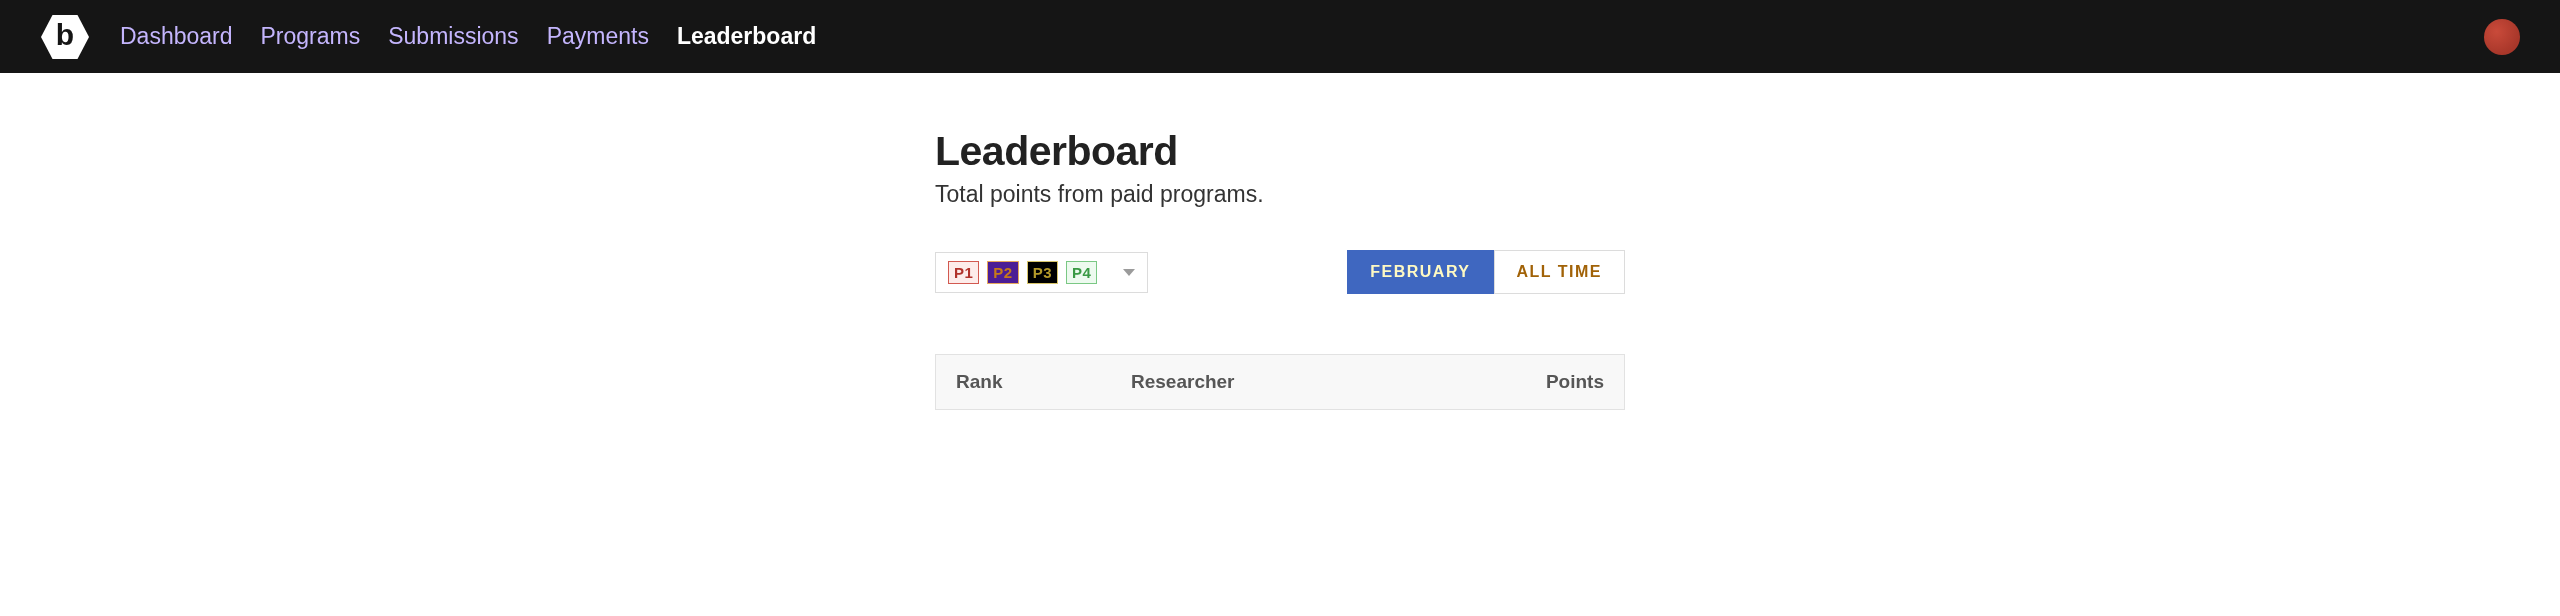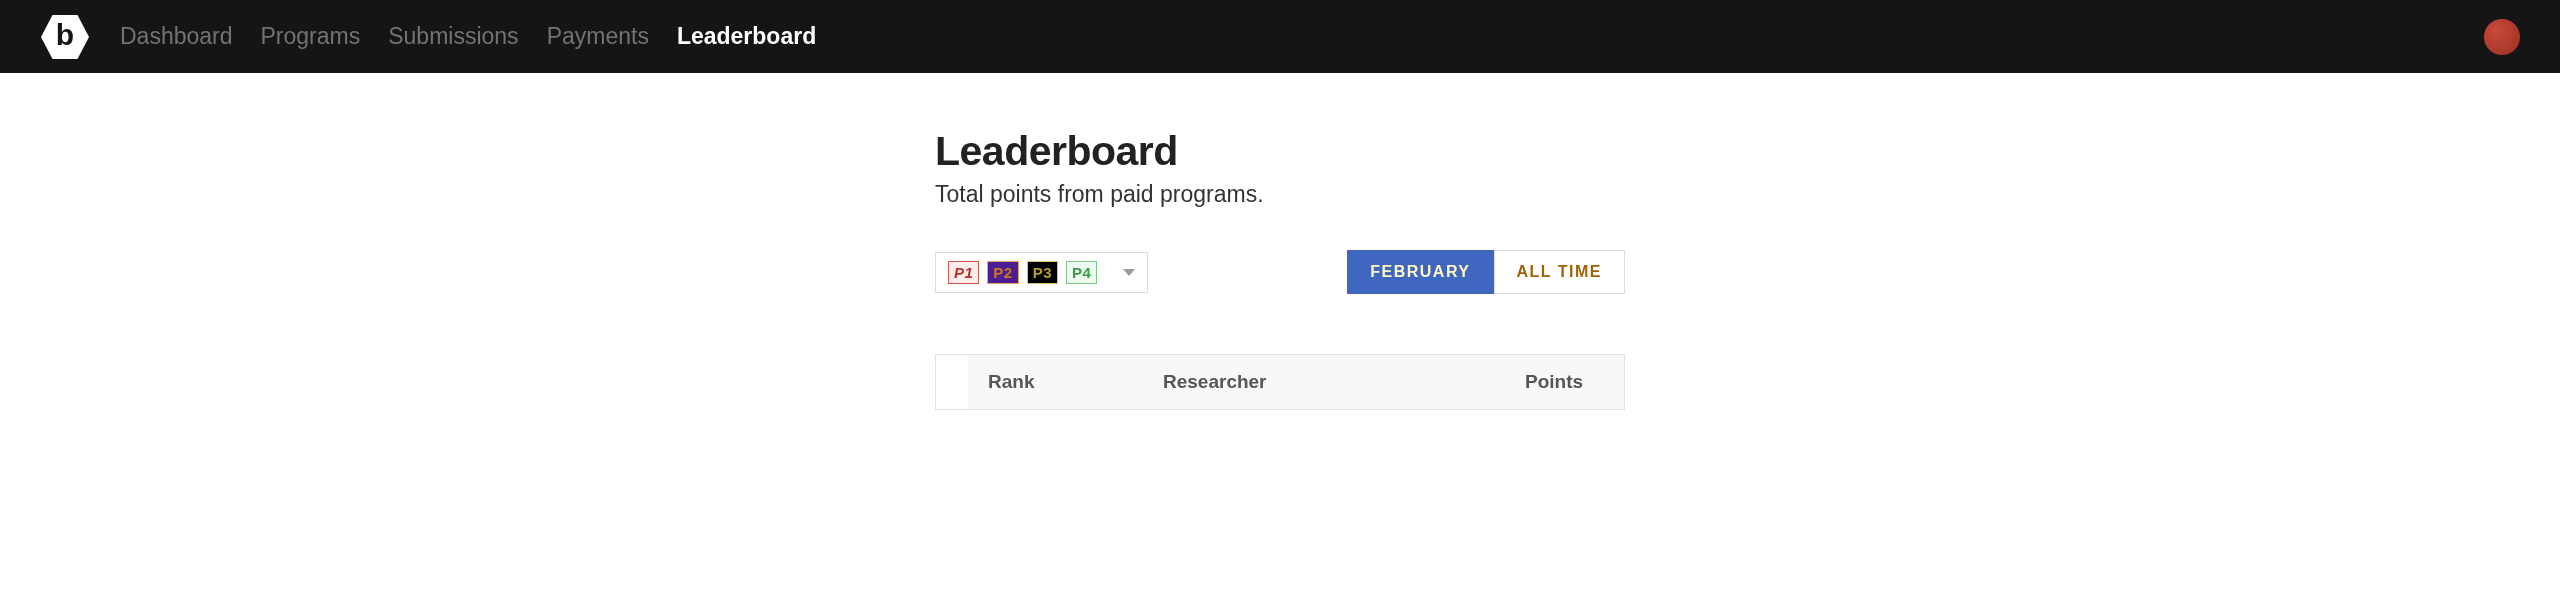--- a/index.html
+++ b/index.html
@@ -17,21 +17,21 @@
     padding: 0 40px;
     justify-content: space-between;
   }
   .topbar-left { display: flex; align-items: center; gap: 30px; }
   .logo {
     width: 50px; height: 50px;
     display: flex; align-items: center; justify-content: center;
   }
   .nav { display: flex; gap: 28px; }
   .nav-item {
-    color: #737373;
+    color: #c4b5fd;
     font-size: 23px;
     cursor: pointer;
     font-weight: 400;
   }
   .nav-item.active { color: #fff; font-weight: 700; }
   .avatar {
     width: 36px; height: 36px; border-radius: 50%;
     background: radial-gradient(circle at 35% 35%, #c94a3a 0%, #a8372a 70%);
   }
   .main {
@@ -52,21 +52,21 @@
     border: 1px solid #dcdcdc;
     padding: 8px 12px;
     cursor: pointer;
   }
   .pbadge {
     border: 1.5px solid;
     font-size: 15px; font-weight: 700;
     padding: 2px 5px;
     letter-spacing: 0.5px;
   }
-  .pbadge.p1 { color: #b1322b; border-color: #d25950; background: #fdecea; font-style: italic; }
+  .pbadge.p1 { color: #b1322b; border-color: #d25950; background: #fdecea; }
   .pbadge.p2 { color: #c77a1a; border-color: #e6a95c; background: #4c1d95; }
   .pbadge.p3 { color: #b59a2a; border-color: #d8c56a; background: #000000; }
   .pbadge.p4 { color: #3a9a45; border-color: #7ac884; background: #edfaef; text-align: right; }
   .chevron {
     margin-left: 18px;
     width: 0; height: 0;
     border-left: 6px solid transparent;
     border-right: 6px solid transparent;
     border-top: 7px solid #9b9b9b;
   }
@@ -82,32 +82,31 @@
   }
   .toggle-btn.active {
     background: #3f67c0;
     color: #fef9c3;
     border-color: #3f67c0;
     text-align: center;
   }
   .table {
     margin-top: 60px;
     border: 1px solid #e2e2e2;
-    padding-left: 32px;
   }
   .thead {
     display: flex;
     background: #f8f8f8;
     padding: 16px 20px;
     font-size: 19px; font-weight: 700;
     color: #565656;
   }
   .col-rank { flex: 0 0 175px; }
   .col-researcher { flex: 1; }
-  .col-points { flex: 0 0 100px; text-align: center; }
+  .col-points { flex: 0 0 100px; text-align: right; }
 </style>
 </head>
 <body>
 
 <div class="topbar">
   <div class="topbar-left">
     <div class="logo">
       <svg viewBox="0 0 100 100" width="50" height="50">
         <polygon points="25,6 75,6 98,50 75,94 25,94 2,50" fill="#ffffff"></polygon>
         <text x="50" y="66" font-family="Arial" font-size="60" font-weight="900" text-anchor="middle" fill="#151515">b</text>

